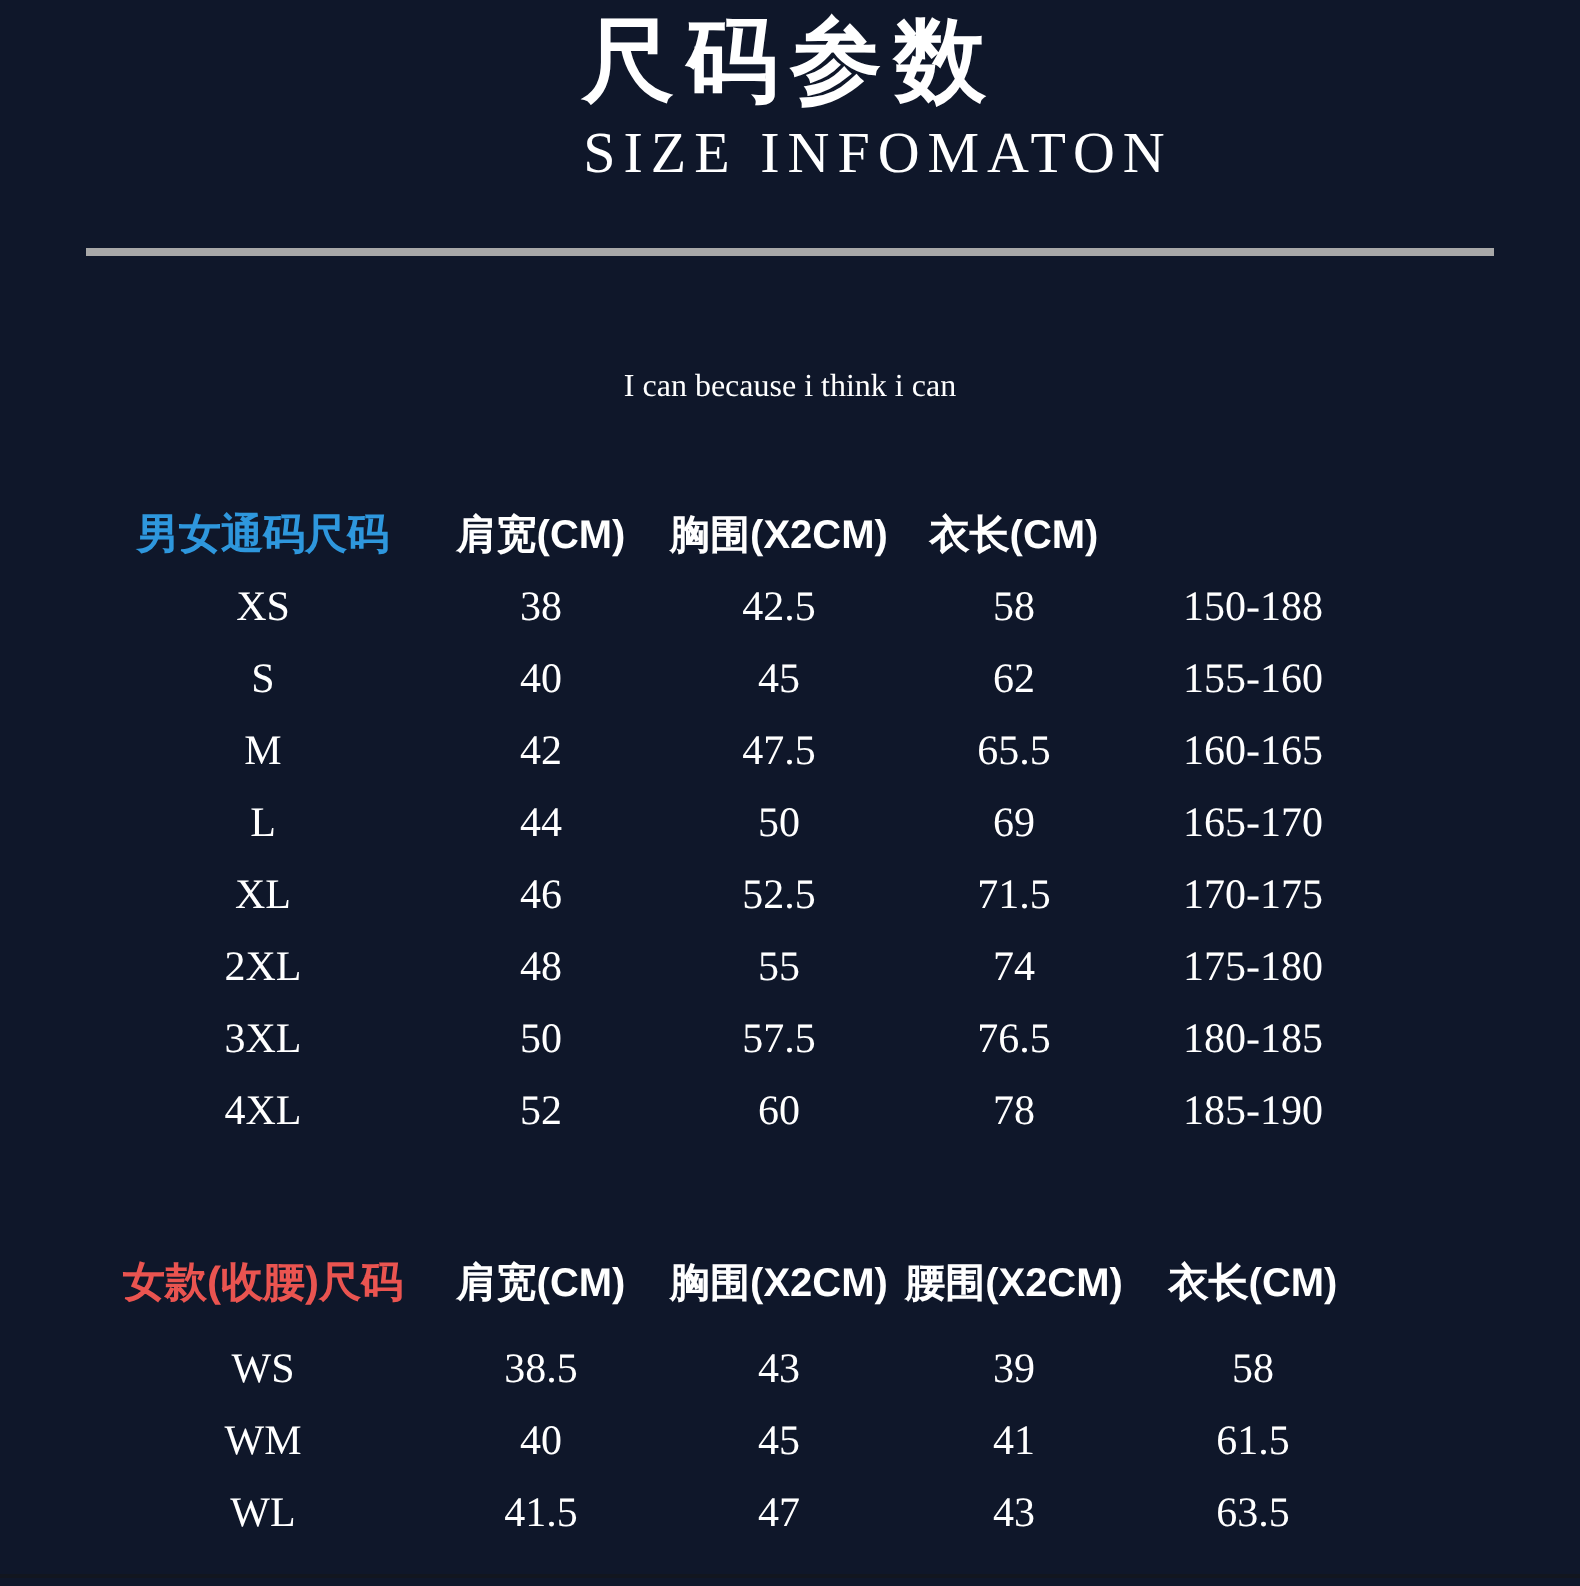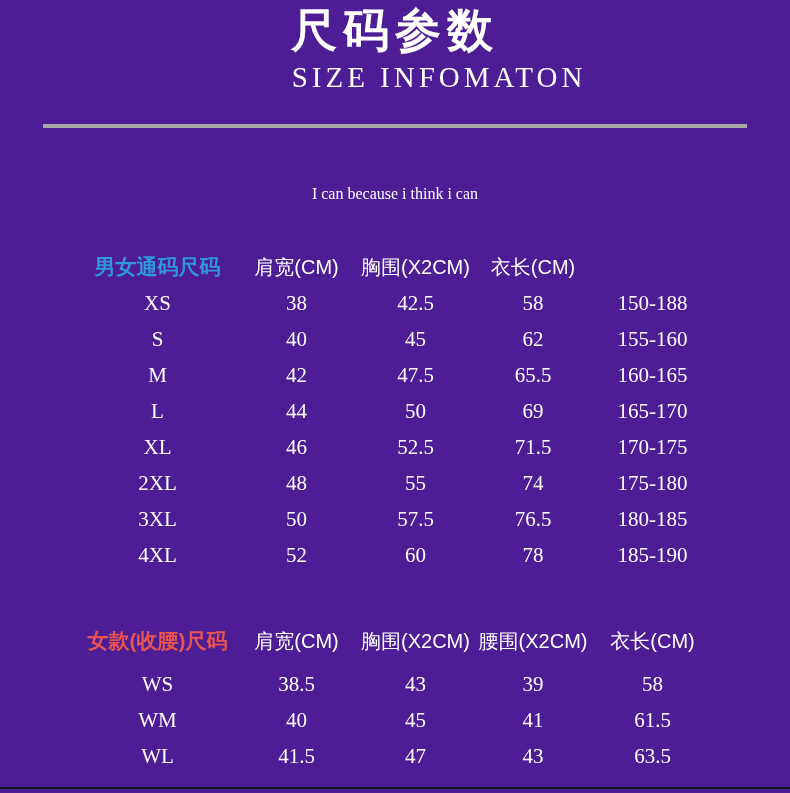--- a/index.html
+++ b/index.html
@@ -1,20 +1,20 @@
 <!DOCTYPE html>
 <html><head>
 <meta charset="utf-8">
 <style>
   html, body { margin: 0; padding: 0; background: #000; }
   .page {
     position: relative;
     width: 790px;
     height: 793px;
-    background: #4c1d95;
+    background: #0f172a;
     color: #ffffff;
     overflow: hidden;
     font-family: "Liberation Sans", sans-serif;
   }
   .abs { position: absolute; left: 0; width: 100%; text-align: center; }
 
   .title-cn {
     top: 2px;
     font-family: "DejaVu Serif", "Liberation Serif", serif;
     font-size: 46px;
@@ -51,34 +51,34 @@
     font-size: 16px;
     line-height: 20px;
   }
 
   .table { position: absolute; left: 0; width: 790px; }
   .t1 { top: 249px; }
   .t2 { top: 623px; }
   .row {
     display: grid;
     grid-template-columns: 185px 93px 145px 90px 149px;
-    padding-left: 65px;
+    padding-left: 39px;
     height: 36px;
     align-items: center;
     justify-items: center;
     text-align: center;
   }
   .cell {
     font-family: "Liberation Serif", "DejaVu Serif", serif;
     font-size: 21px;
     white-space: nowrap;
   }
   .col-head {
     font-family: "Liberation Sans", sans-serif;
-    font-weight: 400;
+    font-weight: 700;
     font-size: 20px;
   }
   .table-title {
     font-family: "Liberation Sans", sans-serif;
     font-weight: 700;
     font-size: 21px;
   }
   .blue { color: #2e97dd; }
   .red  { color: #ea5450; text-align: center; }
   .spacer { height: 7px; }

